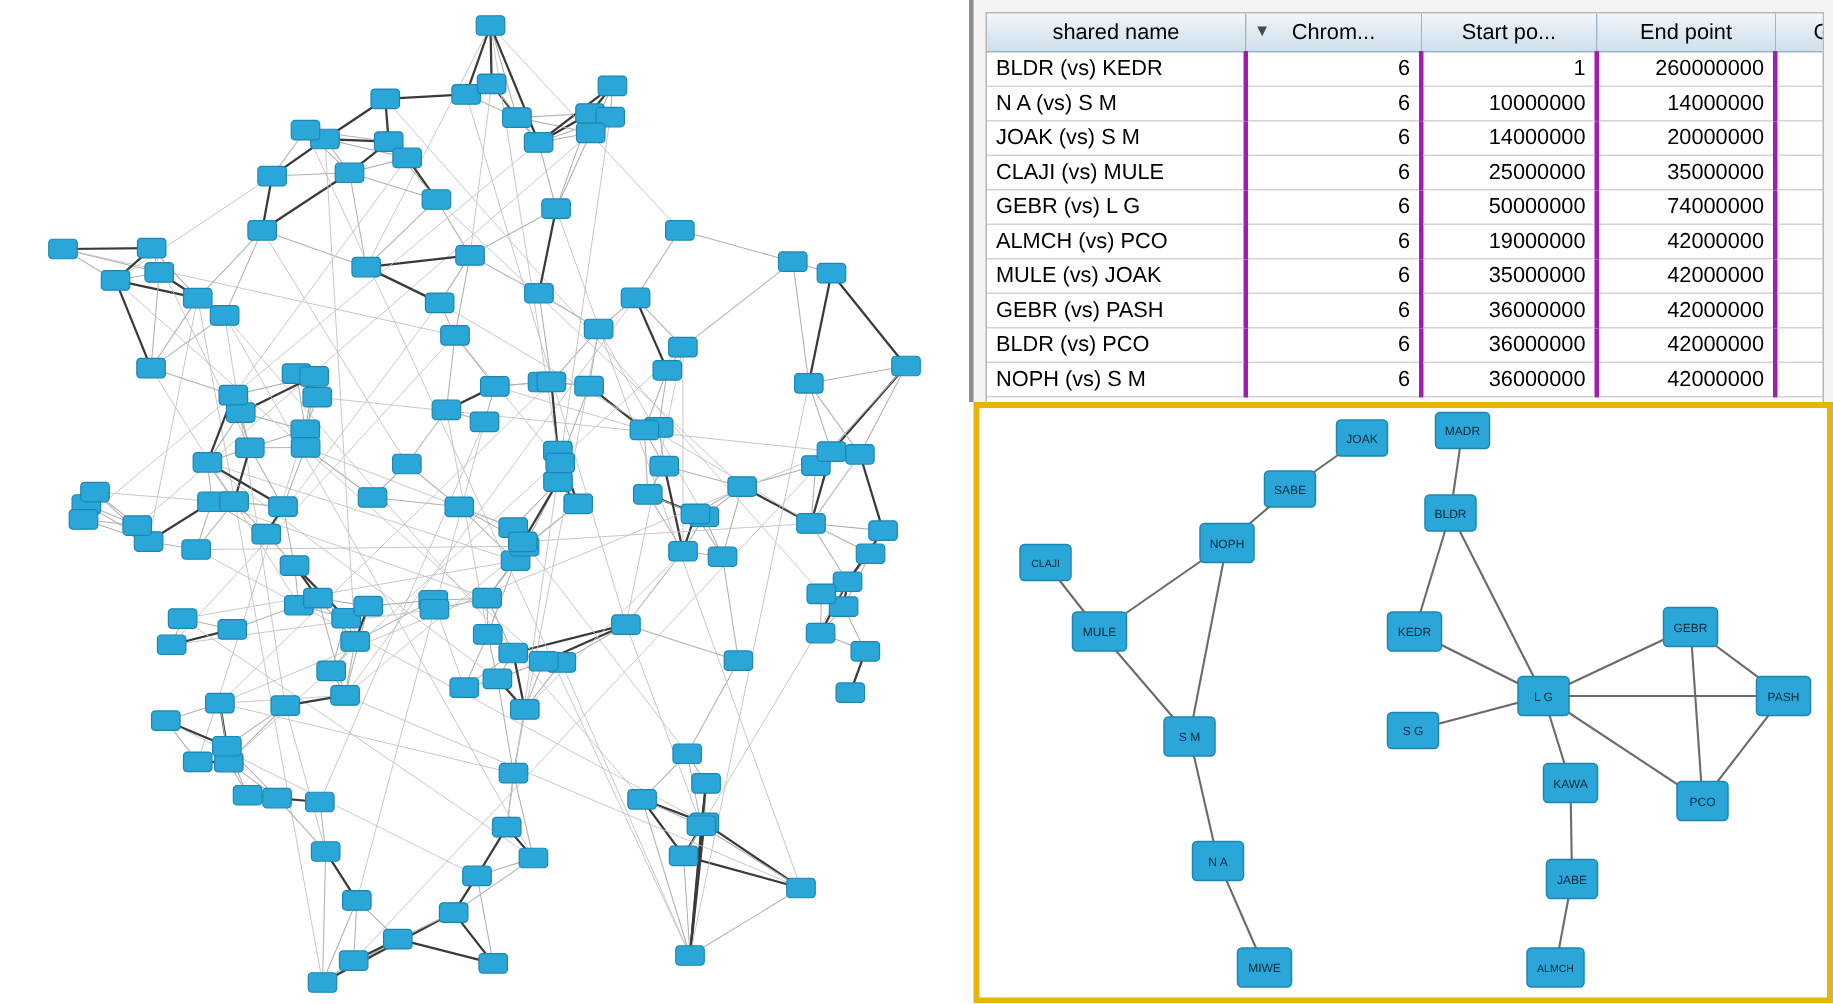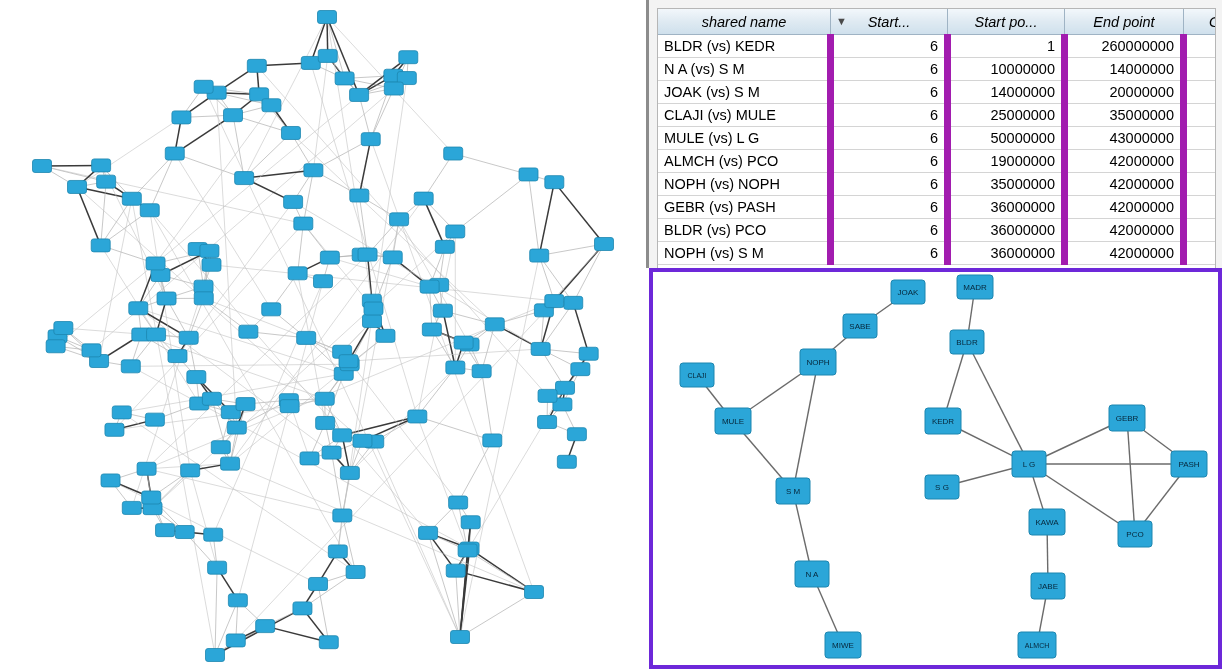--- a/index.html
+++ b/index.html
@@ -63,49 +63,48 @@
     border-right: 1px solid #9fb3c4;
     border-bottom: 1px solid #9fb3c4;
     height: 25px;
     font-weight: normal;
     font-size: 14.5px;
     padding: 0 6px;
     white-space: nowrap;
     overflow: hidden;
     text-align: center;
     position: relative;
-    font-style: italic;
   }
   table.grid th .filter-ico {
     position: absolute;
     left: 5px;
     top: 6px;
     font-size: 11px;
     color: #4a4a4a;
   }
   table.grid td {
-    border-right: 7px solid #a21caf;
+    border-right: 3px solid #a21caf;
     border-bottom: 1px solid #d4d4d4;
     height: 22px;
     padding: 0 6px;
     white-space: nowrap;
     overflow: hidden;
   }
   table.grid td.num { text-align: right; }
   table.grid td.name { text-align: left; }
 
   
   #subnet-panel {
     position: absolute;
     left: 649px;
     top: 268px;
     width: 573px;
     height: 401px;
     background: #ffffff;
-    border: 4px solid #6d28d9;
+    border: 4px solid #eab308;
     box-sizing: border-box;
     overflow: hidden;
   }
   #subnet-panel svg { display: block; }
 
   
   .nodeRect {
     fill: #2ba6d8;
     stroke: #1d86b0;
     stroke-width: 1;
@@ -689,21 +688,21 @@
   <div id="table-panel">
     <div class="tbl-scroll">
       <table class="grid">
         <thead>
           <tr>
             <th style="width: 160px;">
               <span>shared name</span>
             </th>
             <th style="width: 104px;">
               <span class="filter-ico">▼</span>
-              <span>Start...</span>
+              <span>Chrom...</span>
             </th>
             <th style="width: 104px;">
               <span>Start po...</span>
             </th>
             <th style="width: 106px;">
               <span>End point</span>
             </th>
             <th style="width: 100px;">
               <span>Genetic...</span>
             </th>
@@ -732,35 +731,35 @@
               <td class="num">7.5</td>
             </tr>
             <tr>
               <td class="name">CLAJI (vs) MULE</td>
               <td class="num">6</td>
               <td class="num">25000000</td>
               <td class="num">35000000</td>
               <td class="num">5.9</td>
             </tr>
             <tr>
-              <td class="name">MULE (vs) L G</td>
+              <td class="name">GEBR (vs) L G</td>
               <td class="num">6</td>
               <td class="num">50000000</td>
-              <td class="num">43000000</td>
+              <td class="num">74000000</td>
               <td class="num">16.9</td>
             </tr>
             <tr>
               <td class="name">ALMCH (vs) PCO</td>
               <td class="num">6</td>
               <td class="num">19000000</td>
               <td class="num">42000000</td>
               <td class="num">11.4</td>
             </tr>
             <tr>
-              <td class="name">NOPH (vs) NOPH</td>
+              <td class="name">MULE (vs) JOAK</td>
               <td class="num">6</td>
               <td class="num">35000000</td>
               <td class="num">42000000</td>
               <td class="num">10.5</td>
             </tr>
             <tr>
               <td class="name">GEBR (vs) PASH</td>
               <td class="num">6</td>
               <td class="num">36000000</td>
               <td class="num">42000000</td>

